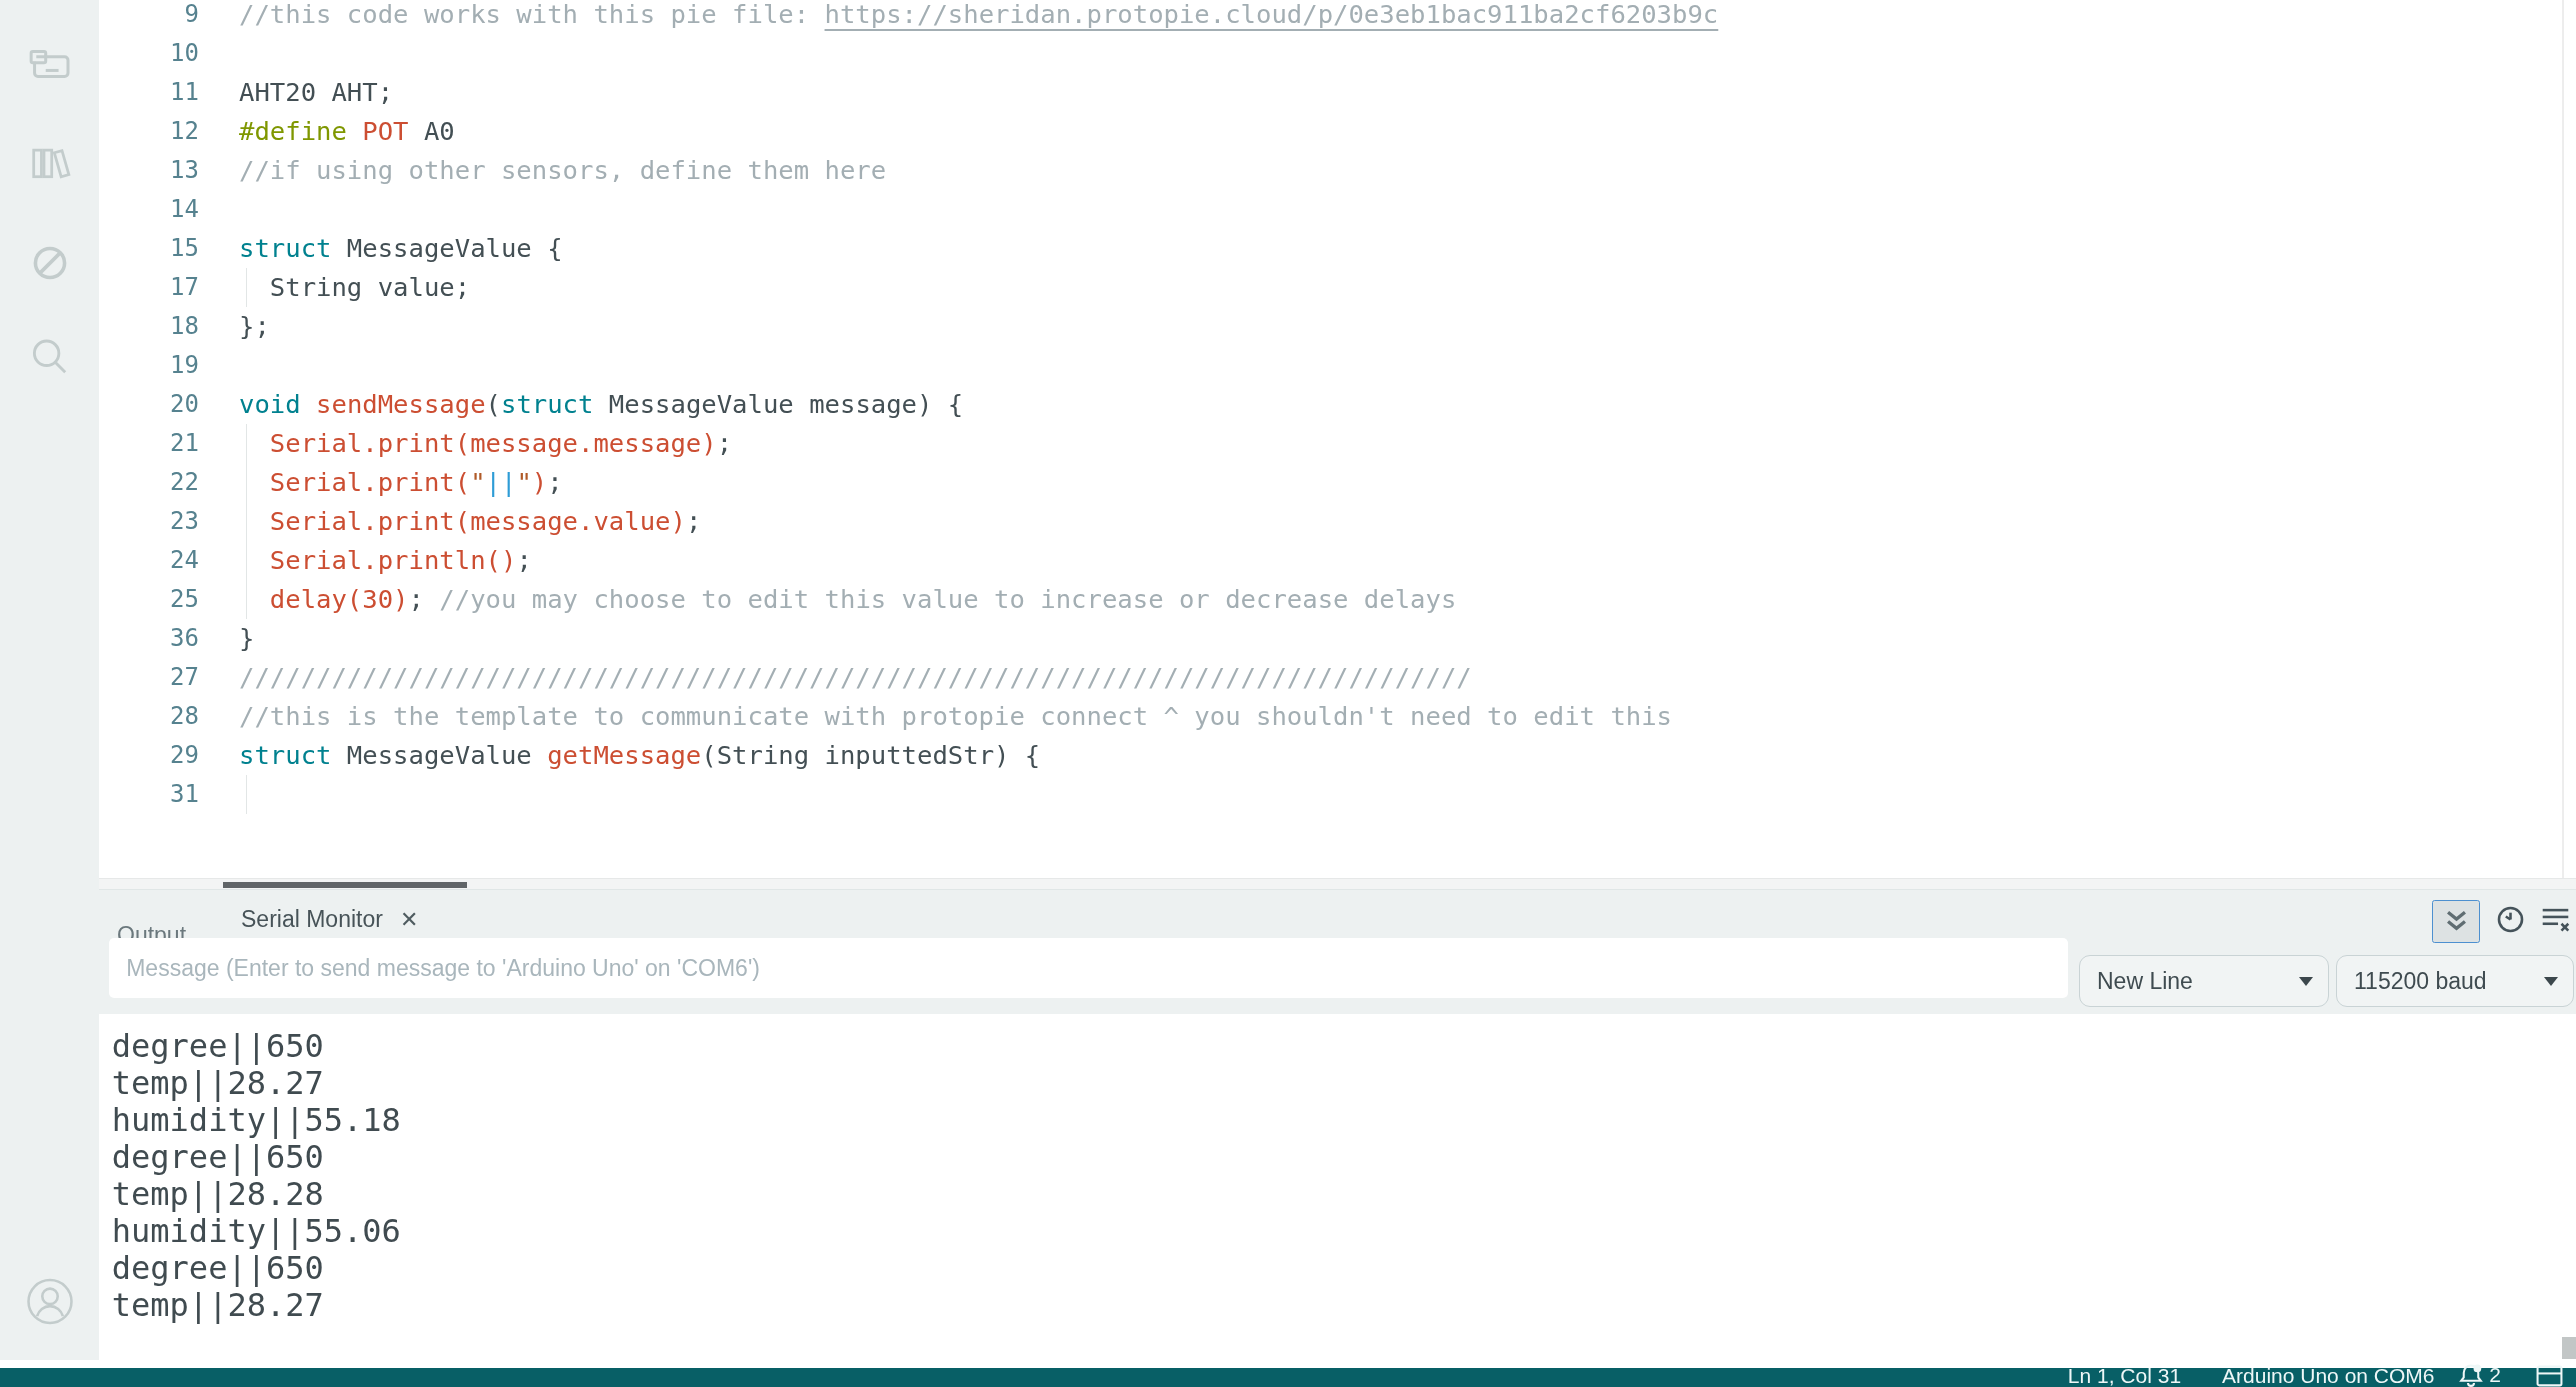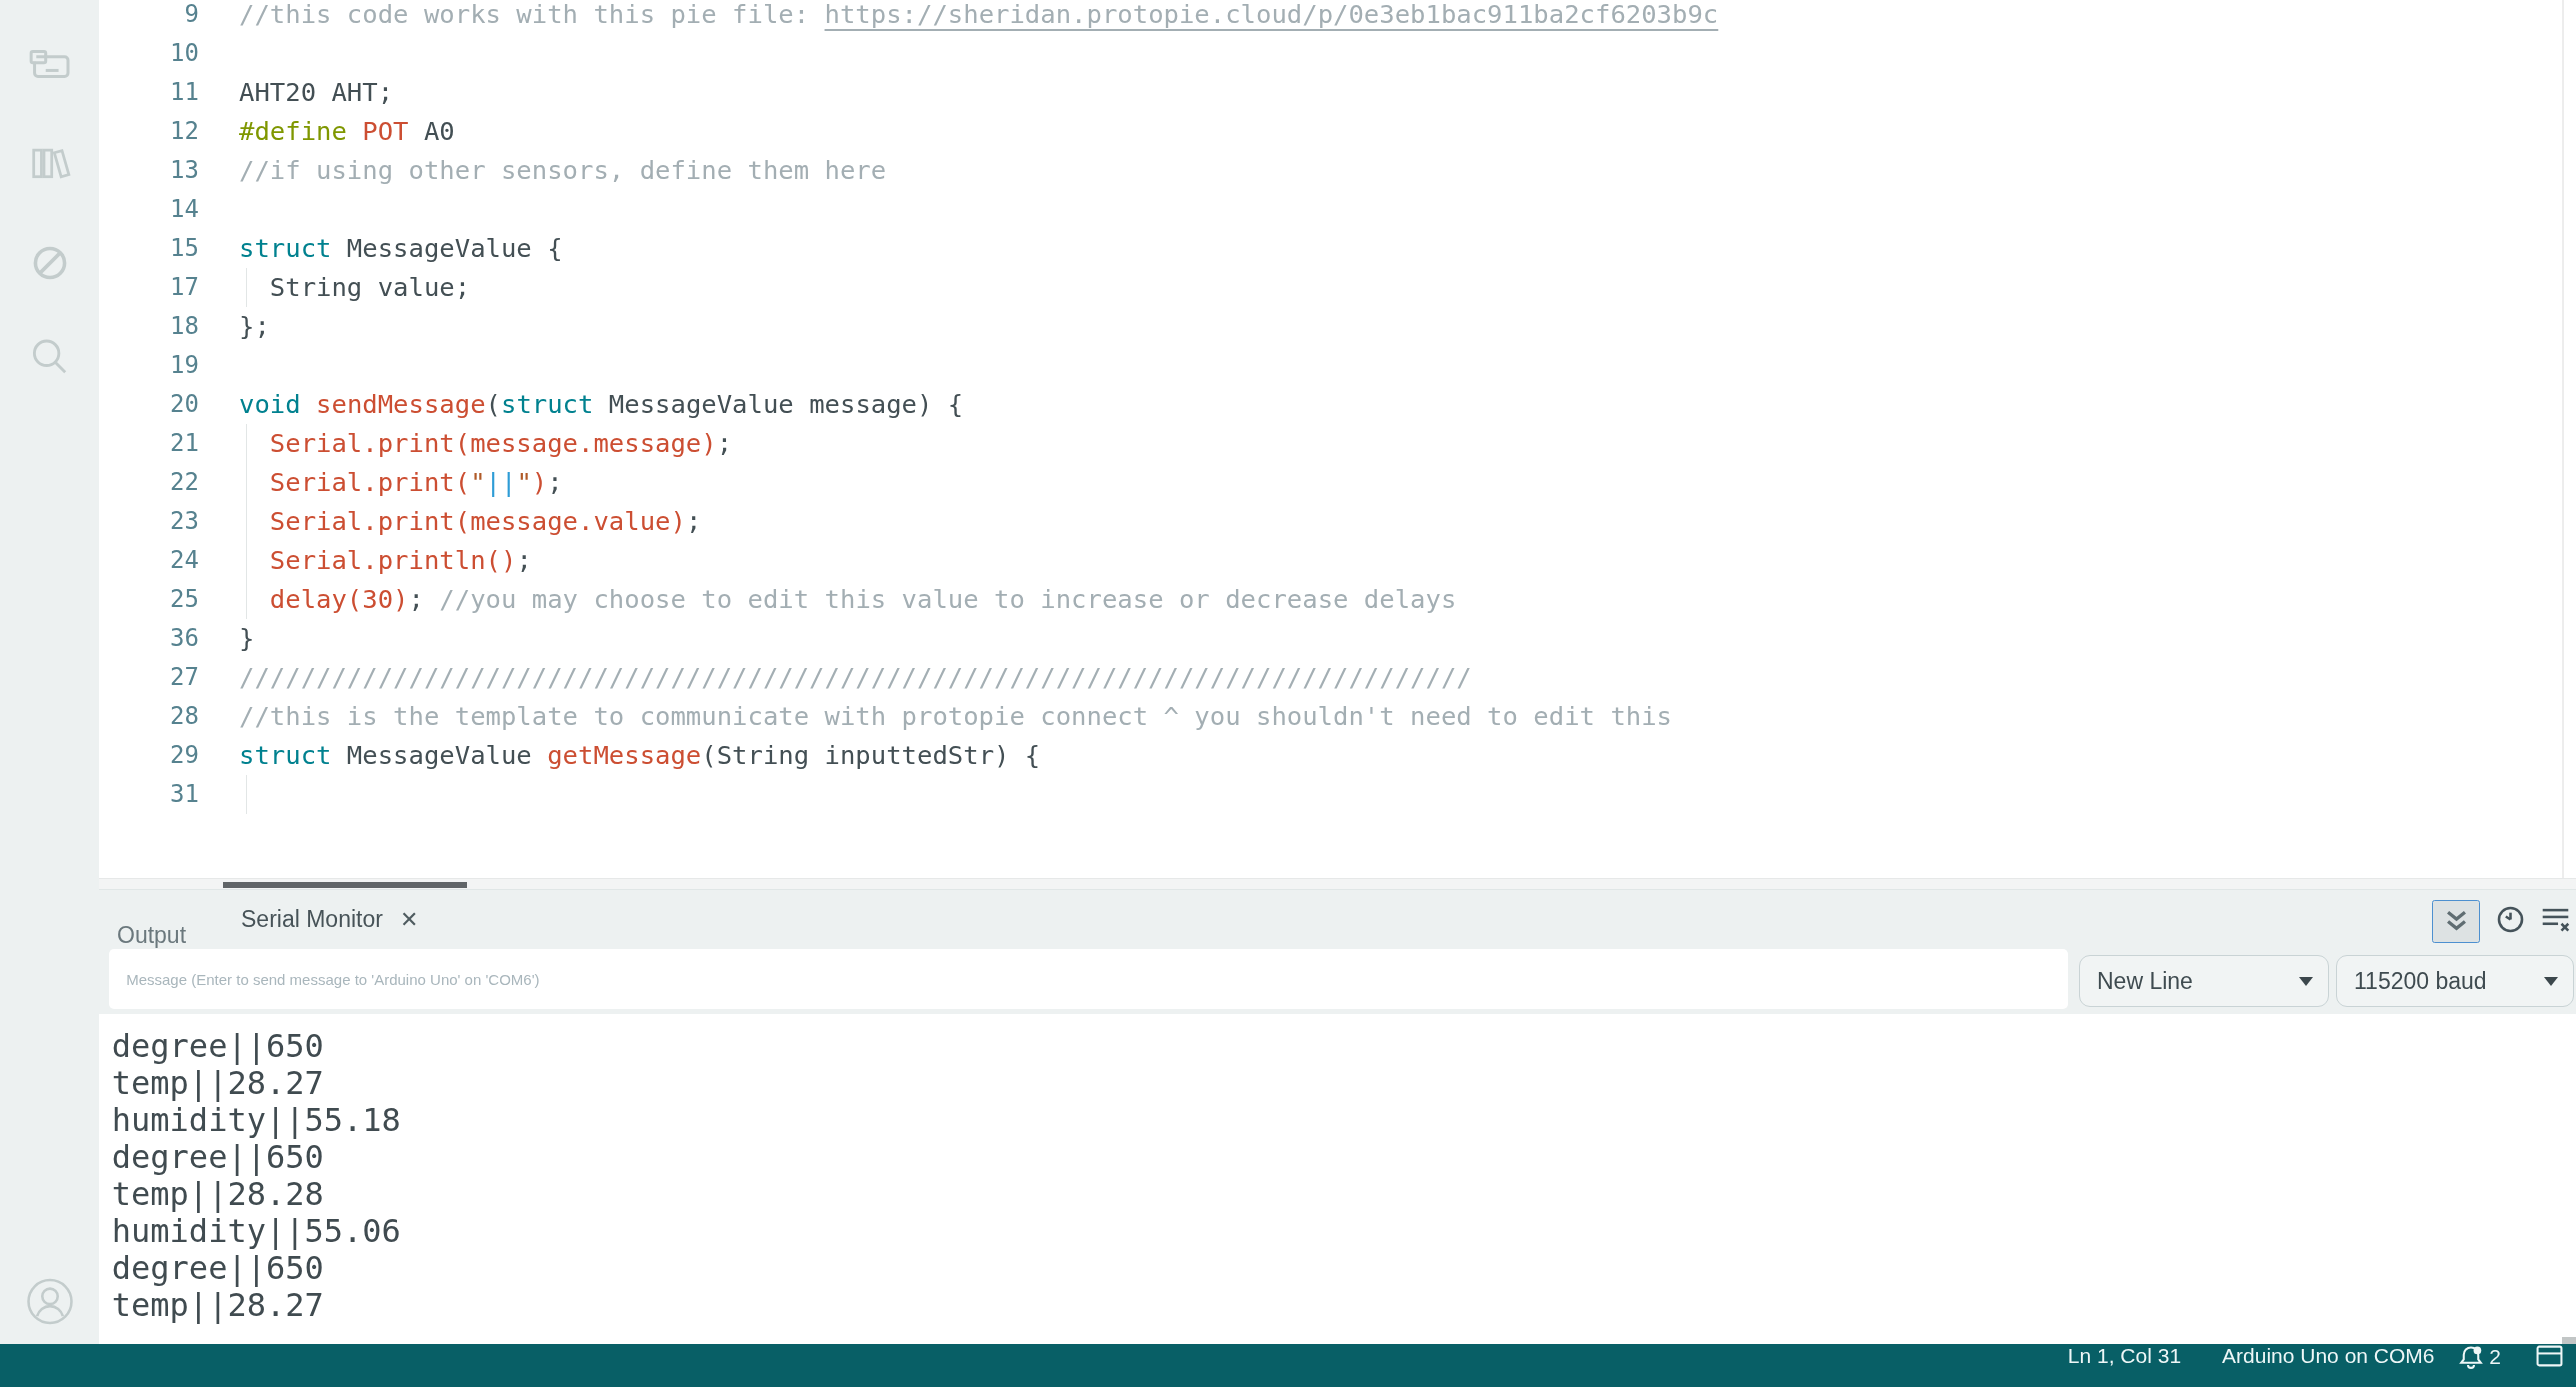--- a/index.html
+++ b/index.html
@@ -39,42 +39,42 @@
   .tab .close { font-size:22px; color:#4f5c60; cursor:pointer; }
   #tab-actions { position:absolute; right:0; top:0; height:59px; display:flex; align-items:center; }
   #btn-autoscroll { width:48px; height:43px; margin-top:3.4px; background:#dde2e3;
                     border:1.7px solid var(--accent_focus); border-radius:2.6px;
                     display:flex; align-items:center; justify-content:center; cursor:pointer; }
   #btn-autoscroll svg { stroke:#5f6d72; fill:none; }
   .mini-btn { margin-left:15.3px; cursor:pointer; }
   .mini-btn svg { display:block; stroke:#45535a; fill:none; }
   .mini-btn:last-child { margin-right:5.1px; }
 
-  #msg-input { position:absolute; left:10.2px; top:59px; width:1959px; height:60px;
+  #msg-input { position:absolute; left:10.2px; top:48px; width:1959px; height:60px;
                border:none; outline:none; border-radius:5.1px; background:#fff;
-               padding:0 17px; font-size:15px; color:#42505a; font-family:"Liberation Sans",sans-serif; }
+               padding:0 17px; font-size:23px; color:#42505a; font-family:"Liberation Sans",sans-serif; }
   #msg-input::placeholder { color:#a9b6bc; }
   .select { position:absolute; top:65px; height:52px; background:#f1f4f4; border:0.9px solid #c9d3d5;
             border-radius:11px; display:flex; align-items:center; font-size:23px; color:#3f4b50;
             padding:0 17px; cursor:pointer; }
   #select-lineending { left:1980px; width:250px; }
   #select-baud { left:2237px; width:238px; }
   .select .caret { position:absolute; right:15.3px; top:50%; margin-top:-4.3px; width:0; height:0;
                    border-left:7.7px solid transparent; border-right:7.7px solid transparent;
                    border-top:9.4px solid #3c474c; }
 
   #serial-out { position:absolute; left:0; top:124px; right:0; bottom:0; background:#fff;
                 padding:13.6px 0 0 12.8px; font-family:"DejaVu Sans Mono", monospace;
                 font-size:32px; color:#404b50; overflow:hidden; }
   .serial-line { height:37px; line-height:37px; white-space:pre; }
   #vscroll-thumb { position:absolute; right:0; bottom:0; width:14.5px; height:22px; background:#c2c6c6; cursor:grab; }
 
   
-  #statusbar { position:absolute; left:0; bottom:0; width:2576px; height:44px;
-               background:var(--status_bg); color:#eef7f7; display:flex; align-items:flex-start;
+  #statusbar { position:absolute; left:0; bottom:0; width:2576px; height:20px;
+               background:var(--status_bg); color:#eef7f7; display:flex; align-items:flex-end;
                justify-content:flex-end; font-size:21px; padding-right:12px; }
   #statusbar .sb-item { display:flex; align-items:center; cursor:pointer; }
   #sb-position { margin-right:41px; }
   #sb-board { margin-right:24px; }
   #sb-bell { gap:6.8px; margin-right:34px; }
   #sb-bell svg, #sb-panel svg { display:block; stroke:#eef7f7; fill:none; }
 </style>
 </head>
 <body>
 

